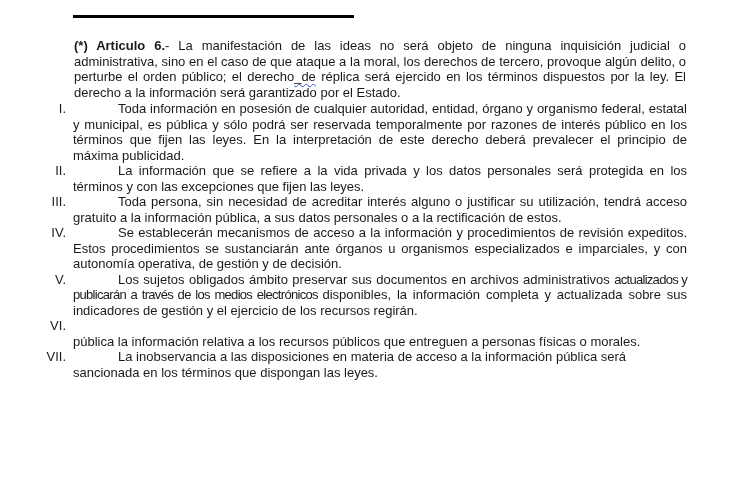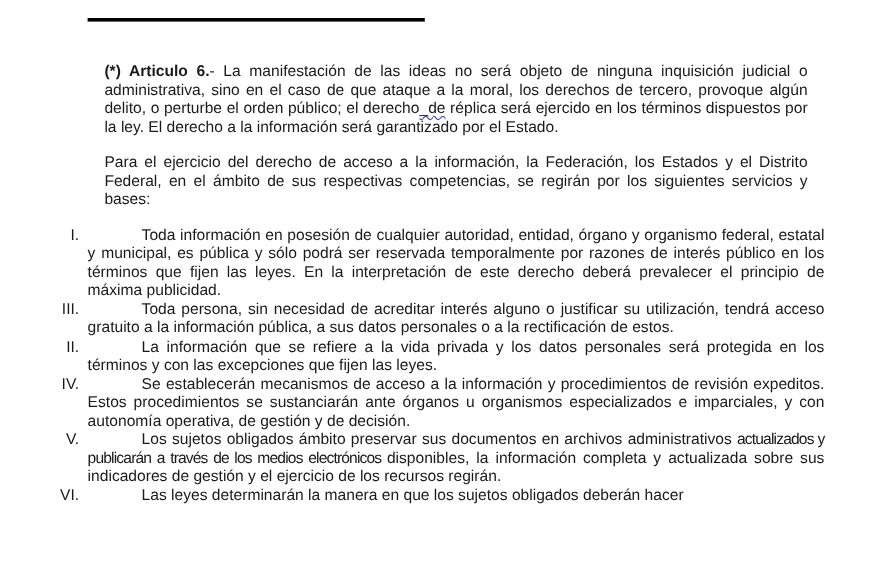--- a/index.html
+++ b/index.html
@@ -25,21 +25,21 @@
     height: 3px;
     background: #000000;
   }
   .doc {
     position: absolute;
     left: 73px;
     top: 37px;
     width: 614px;
   }
   p.para {
-    margin: 14px;
+    margin: 1px;
     text-align: justify;
   }
   .bold-lead {
     font-weight: bold;
   }
   .wavy {
     text-decoration: underline;
     text-decoration-style: wavy;
     text-decoration-color: #3c52cc;
     text-decoration-thickness: 1px;
@@ -73,43 +73,45 @@
 </style>
 </head>
 <body>
 
 <div class="top-rule"></div>
 
 <div class="doc">
 
   <p class="para"><span class="bold-lead">(*) Articulo 6.</span><span>- La manifestación de las ideas no será objeto de ninguna inquisición judicial o administrativa, sino en el caso de que ataque a la moral, los derechos de tercero, provoque algún delito, o perturbe el orden público; el derecho</span><span class="wavy">_de</span><span> réplica será ejercido en los términos dispuestos por la ley. El derecho a la información será garantizado por el Estado.</span></p>
 
-  <p class="para">Para el ejercicio del derecho de acceso a la información, la Federación, los Estados y el Distrito Federal, en el ámbito de sus respectivas competencias, se regirán por los siguientes servicios y bases:</p>
 
   <div class="list">
 
     <div class="list-item">
       <span class="num">I.</span><span>Toda información en posesión de cualquier autoridad, entidad, órgano y organismo federal, estatal y municipal, es pública y sólo podrá ser reservada temporalmente por razones de interés público en los términos que fijen las leyes. En la interpretación de este derecho deberá prevalecer el principio de máxima publicidad.</span>
     </div>
 
     <div class="list-item">
-      <span class="num">III.</span><span>Toda persona, sin necesidad de acreditar interés alguno o justificar su utilización, tendrá acceso gratuito a la información pública, a sus datos personales o a la rectificación de estos.</span>
+      <span class="num">II.</span><span>La información que se refiere a la vida privada y los datos personales será protegida en los términos y con las excepciones que fijen las leyes.</span>
     </div>
 
     <div class="list-item">
-      <span class="num">II.</span><span>La información que se refiere a la vida privada y los datos personales será protegida en los términos y con las excepciones que fijen las leyes.</span>
+      <span class="num">III.</span><span>Toda persona, sin necesidad de acreditar interés alguno o justificar su utilización, tendrá acceso gratuito a la información pública, a sus datos personales o a la rectificación de estos.</span>
     </div>
 
     <div class="list-item">
       <span class="num">IV.</span><span>Se establecerán mecanismos de acceso a la información y procedimientos de revisión expeditos. Estos procedimientos se sustanciarán ante órganos u organismos especializados e imparciales, y con autonomía operativa, de gestión y de decisión.</span>
     </div>
 
     <div class="list-item">
       <span class="num">V.</span><span>Los sujetos obligados ámbito preservar sus documentos en archivos administrativos </span><span class="narrow">actualizados y publicarán a través de los medios electrónicos </span><span>disponibles, la información completa y actualizada sobre sus indicadores de gestión y el ejercicio de los recursos regirán.</span>
     </div>
 
     <div class="list-item align-left">
-      <span class="num">VI.</span><span>Las leyes determinarán la manera en que los sujetos obligados deberán hacer</span><br>
+      <span class="num">VI.</span><br><span>pública la información relativa a los recursos públicos que entreguen a personas físicas o morales.</span>
     </div>
 
+    <div class="list-item align-left">
+      <span class="num">VII.</span><span>La inobservancia a las disposiciones en materia de acceso a la información pública será sancionada en los términos que dispongan las leyes.</span>
+    </div>
 
   </div>
 </div>
 
 </body></html>

